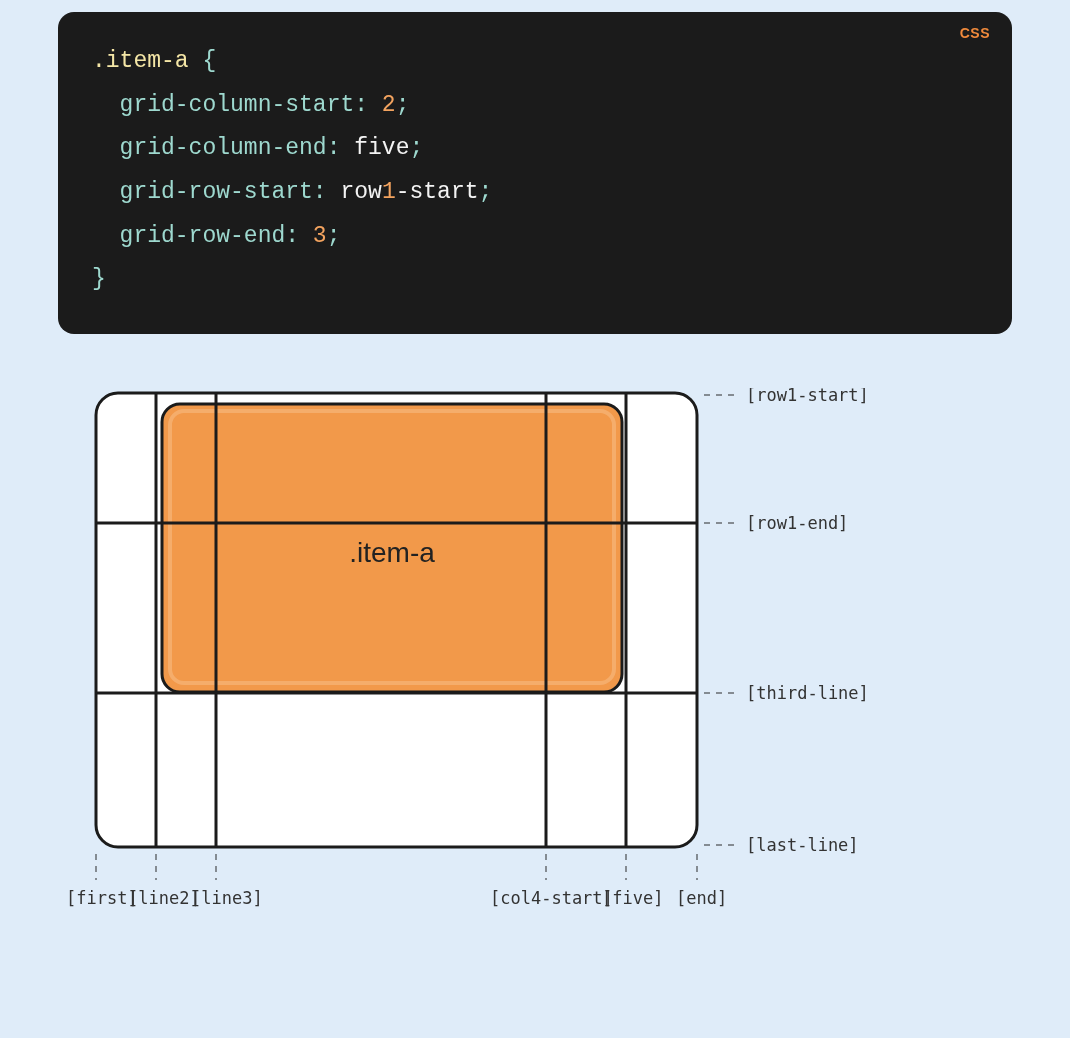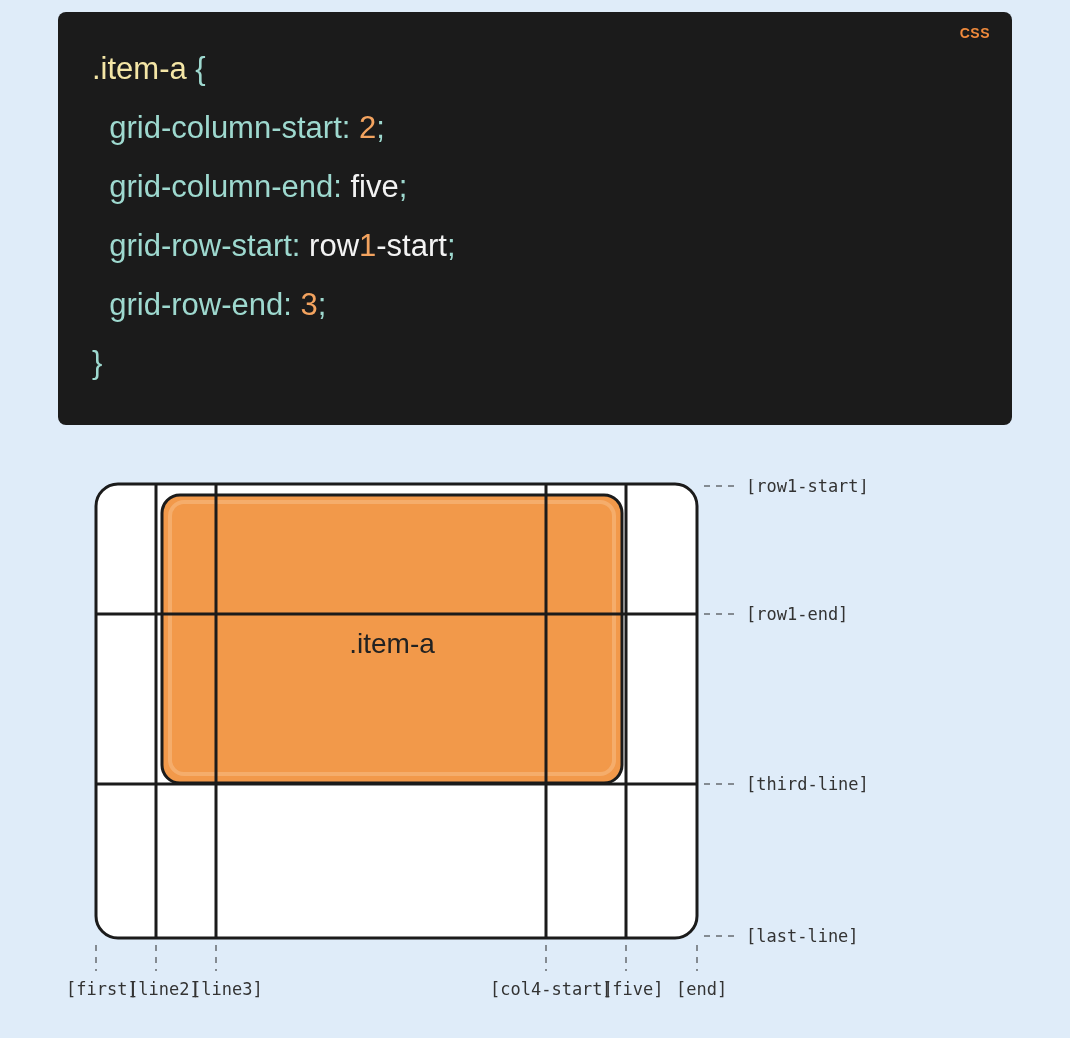--- a/index.html
+++ b/index.html
@@ -8,36 +8,36 @@
     font-family: -apple-system, BlinkMacSystemFont, "Segoe UI", Helvetica, Arial, sans-serif;
     width: 1070px;
     height: 1038px;
     padding: 12px 58px 0 58px;
     overflow: hidden;
   }
 
   
   .code-block {
     background: #1b1b1b;
-    border-radius: 8px;
+    border-radius: 16px;
     position: relative;
     padding: 28px 34px 32px 34px;
   }
   .lang-badge {
     position: absolute;
     top: 13px;
     right: 22px;
     color: #f08a3c;
     font-weight: 800;
     font-size: 14px;
     letter-spacing: 0.5px;
   }
   pre.code {
-    font-family: Liberation Sans, sans-serif;
-    font-size: 31px;
+    font-family: Liberation Mono, monospace;
+    font-size: 23px;
     line-height: 1.9;
     color: #e8e8e8;
     white-space: pre;
   }
   .tok-sel  { color: #f4e6a6; }
   .tok-punc { color: #9ed9cf; }
   .tok-prop { color: #9ed9cf; }
   .tok-num  { color: #f3a35f; }
   .tok-val  { color: #f3f3f3; }
 

